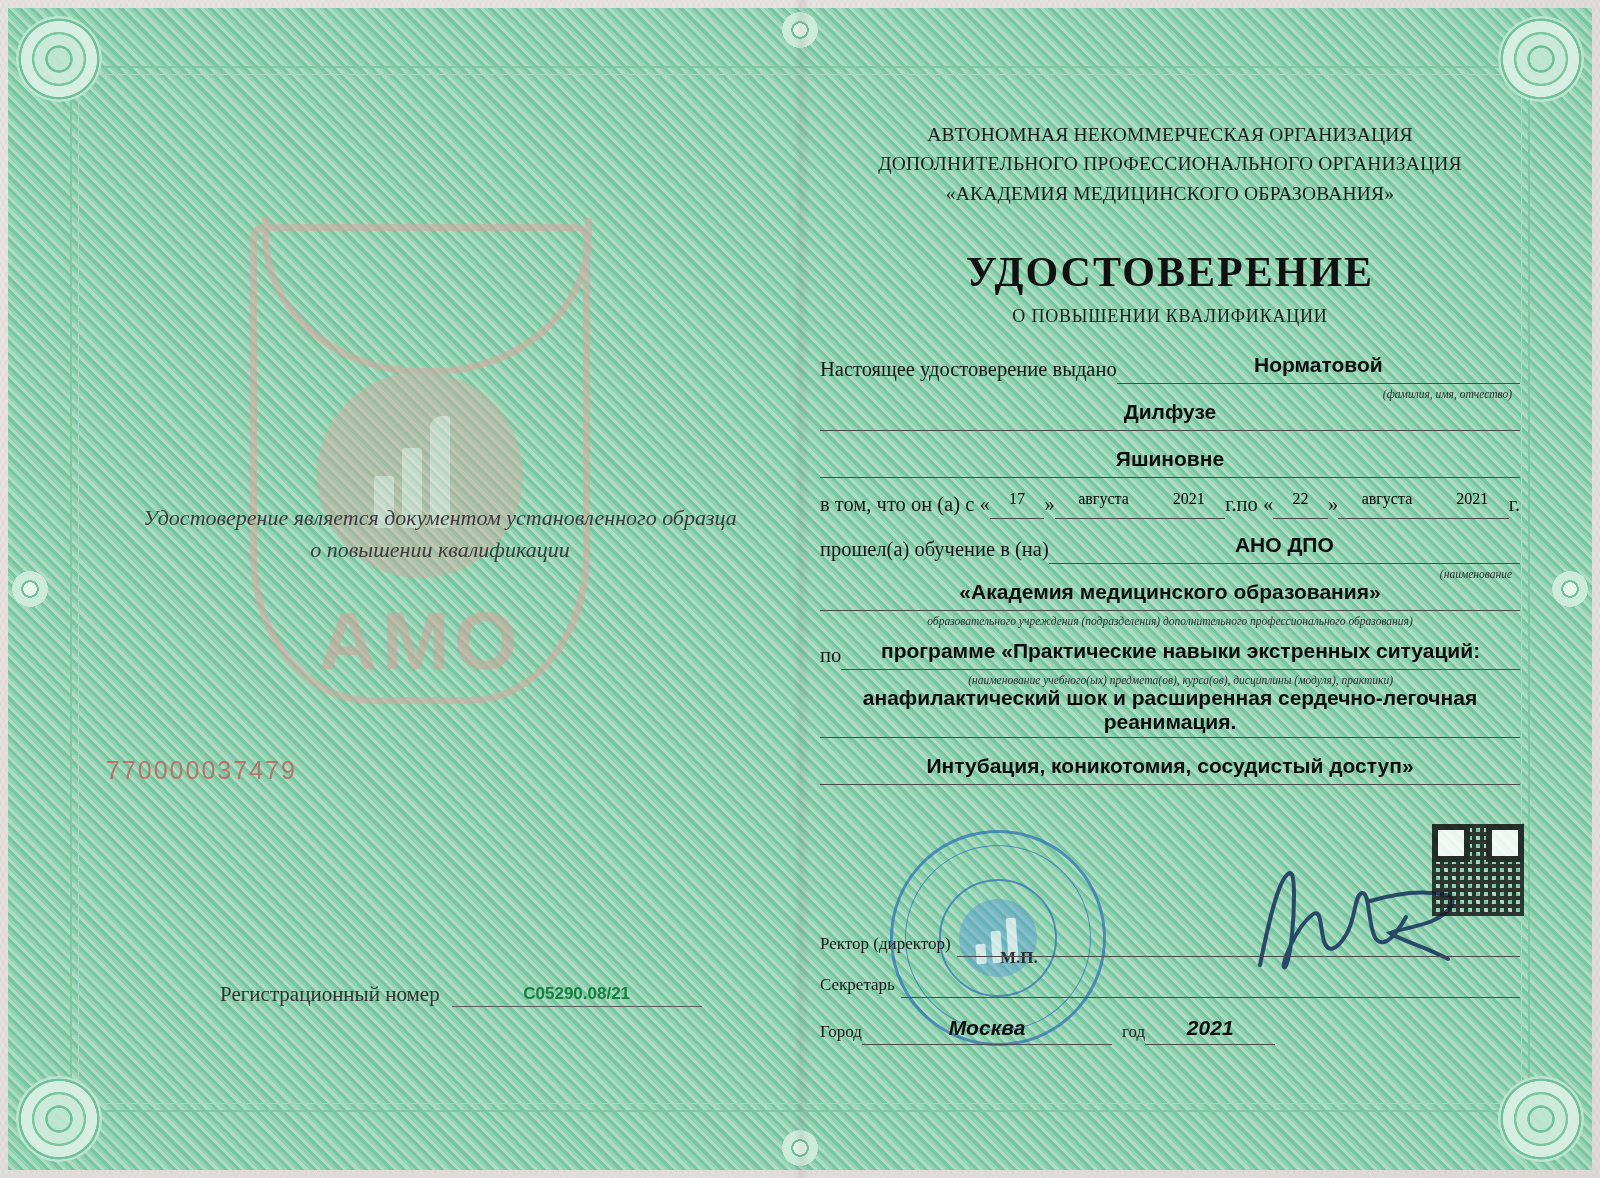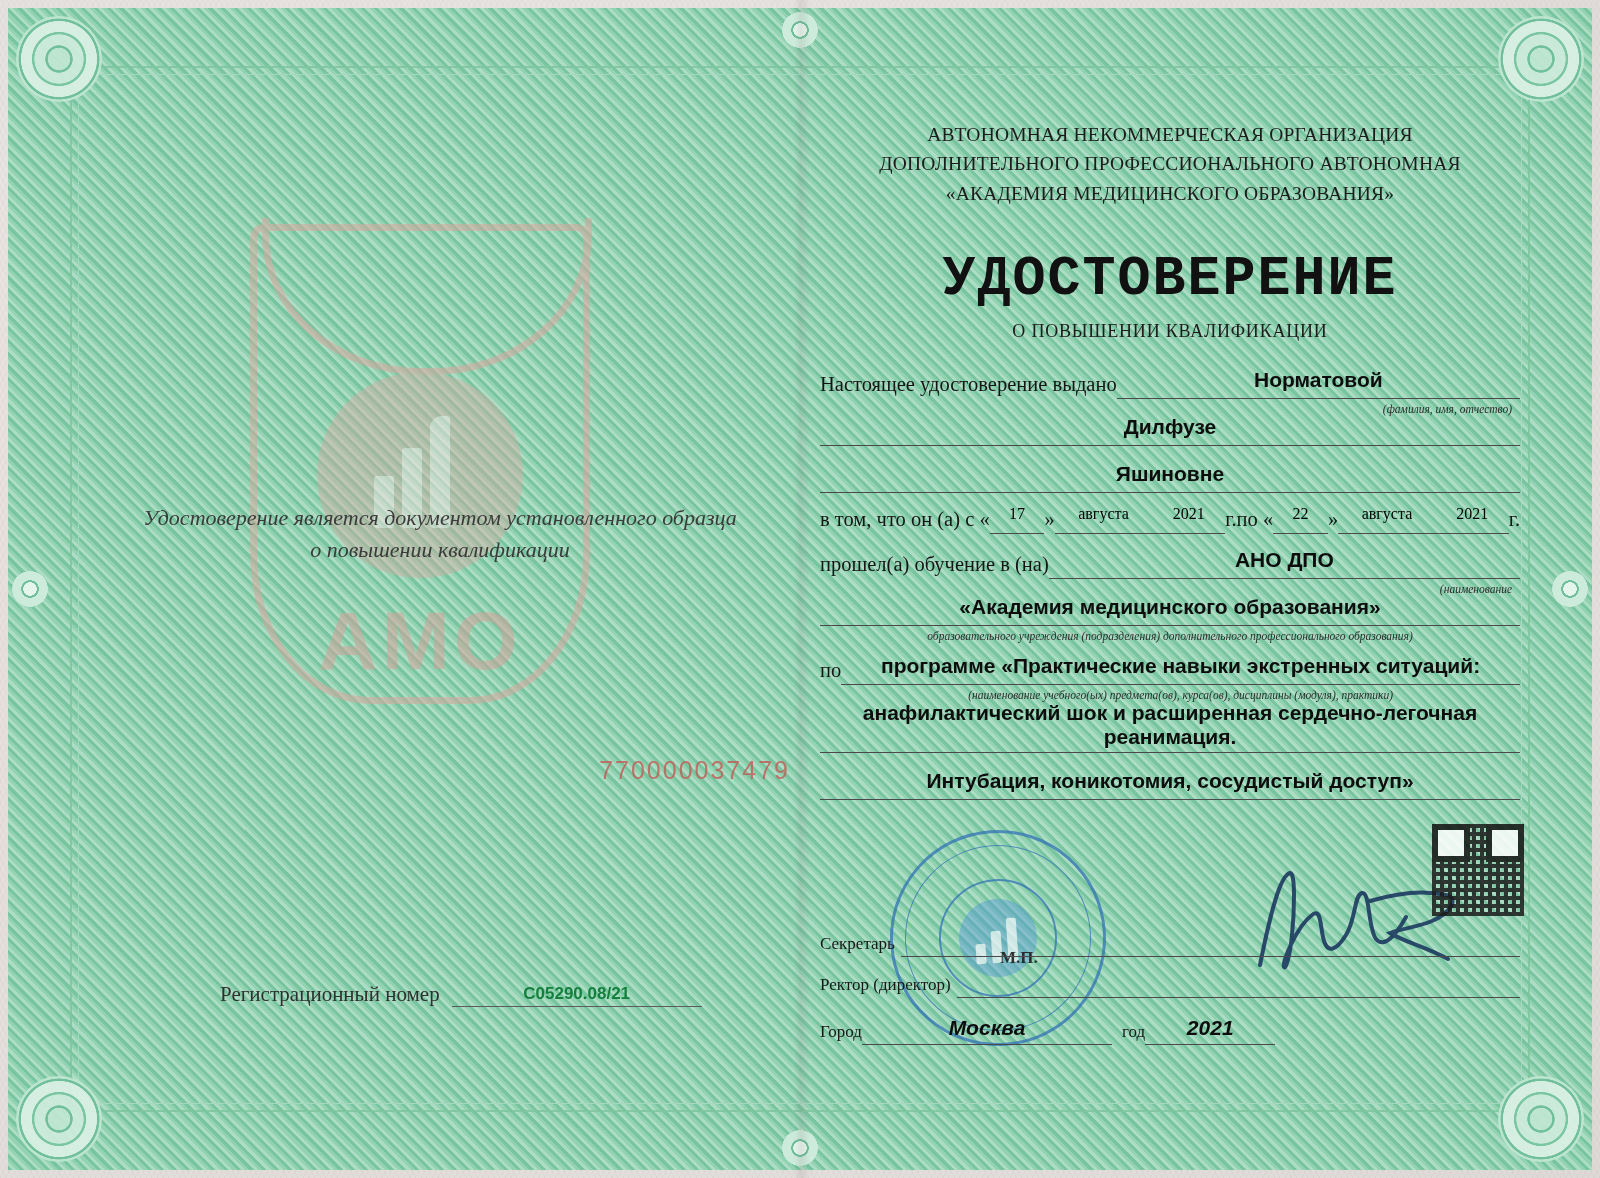--- a/index.html
+++ b/index.html
@@ -148,21 +148,21 @@
     left:10px; top:406px; width:680px;
     text-align:center;
     font-style:italic;
     font-size:22px;
     color:#3a3a3a;
     line-height:1.45;
   }
   .blank-num{
     position:absolute;
     left:16px; right:0; top:660px;
-    text-align:right;
+    text-align:left;
     font-family:"Liberation Sans", sans-serif;
     font-size:25px;
     letter-spacing:2px;
     color:#c0625c;
     opacity:.85;
   }
   .reg-row{
     position:absolute;
     left:130px; top:852px;
     display:flex;
@@ -192,23 +192,23 @@
   }
   .org{
     text-align:center;
     font-size:19.5px;
     line-height:1.5;
     letter-spacing:.2px;
     color:#1c1c1c;
   }
   .title{
     text-align:center;
-    font-family:Liberation Mono, monospace;
+    font-family:Liberation Serif, serif;
     font-weight:700;
-    font-size:55px;
+    font-size:42px;
     letter-spacing:2px;
     margin-top:40px;
     color:#111;
   }
   .subtitle{
     text-align:center;
     font-size:18px;
     letter-spacing:.8px;
     margin-top:10px;
     color:#1c1c1c;
@@ -437,21 +437,21 @@
     <div class="reg-row">
       <span class="reg-label">Регистрационный номер</span>
       <span class="reg-value">C05290.08/21</span>
     </div>
   </div>
 
   <div class="right-pane">
 
     <div class="org">
       <div>АВТОНОМНАЯ НЕКОММЕРЧЕСКАЯ ОРГАНИЗАЦИЯ</div>
-      <div>ДОПОЛНИТЕЛЬНОГО ПРОФЕССИОНАЛЬНОГО АВТОНОМНАЯ</div>
+      <div>ДОПОЛНИТЕЛЬНОГО ПРОФЕССИОНАЛЬНОГО ОРГАНИЗАЦИЯ</div>
       <div>«АКАДЕМИЯ МЕДИЦИНСКОГО ОБРАЗОВАНИЯ»</div>
     </div>
 
     <div class="title">УДОСТОВЕРЕНИЕ</div>
     <div class="subtitle">О ПОВЫШЕНИИ КВАЛИФИКАЦИИ</div>
 
     <div class="form">
 
       <div class="line">
         <span class="lbl">Настоящее удостоверение выдано</span>
@@ -548,25 +548,25 @@
 
   <svg class="signature" viewBox="0 0 230 130">
     <path d="M10,110 C20,60 30,20 40,18 C46,17 44,60 42,80 C40,100 36,115 34,112 C32,108 46,72 62,60 C72,52 70,74 74,86 C78,98 86,96 96,80 C106,64 104,40 112,38 C120,36 118,74 126,84 C134,94 146,80 156,62" fill="none" stroke="#16325c" stroke-width="4" stroke-linecap="round"></path>
     <path d="M120,46 C140,40 170,34 196,40 C210,43 200,58 182,66 C168,72 150,74 140,78 C152,86 176,92 198,104" fill="none" stroke="#16325c" stroke-width="4" stroke-linecap="round"></path>
   </svg>
 
   <div class="qr"></div>
 
   <div class="sign-area">
     <div class="sign-row">
+      <span class="sign-label">Ректор (директор)</span>
+      <span class="sign-fill"></span>
+    </div>
+    <div class="sign-row">
       <span class="sign-label">Секретарь</span>
-      <span class="sign-fill"></span>
-    </div>
-    <div class="sign-row">
-      <span class="sign-label">Ректор (директор)</span>
       <span class="sign-fill"></span>
     </div>
     <div class="city-row">
       <span class="sign-label">Город</span>
       <span class="city-fill"><span class="hand-s">Москва</span></span>
       <span class="sign-label" style="margin-left:10px">год</span>
       <span class="year-fill"><span class="hand-s">2021</span></span>
     </div>
   </div>
 

